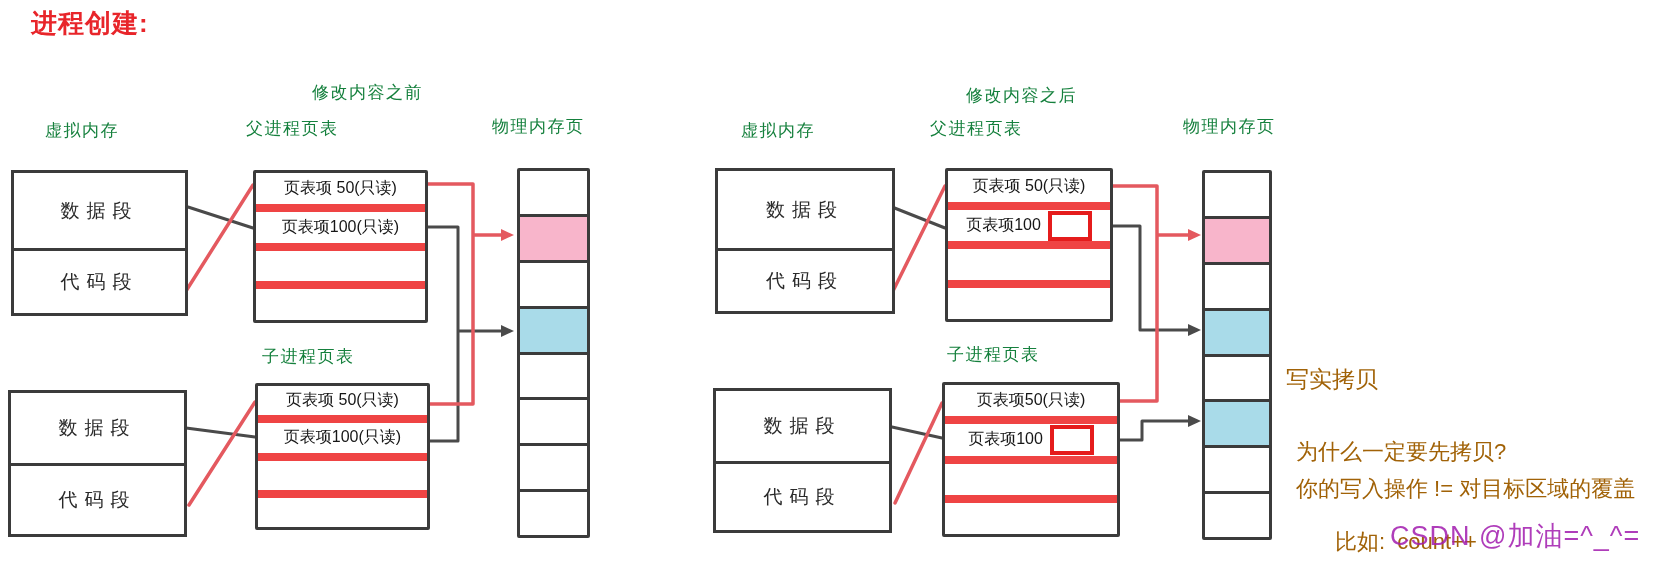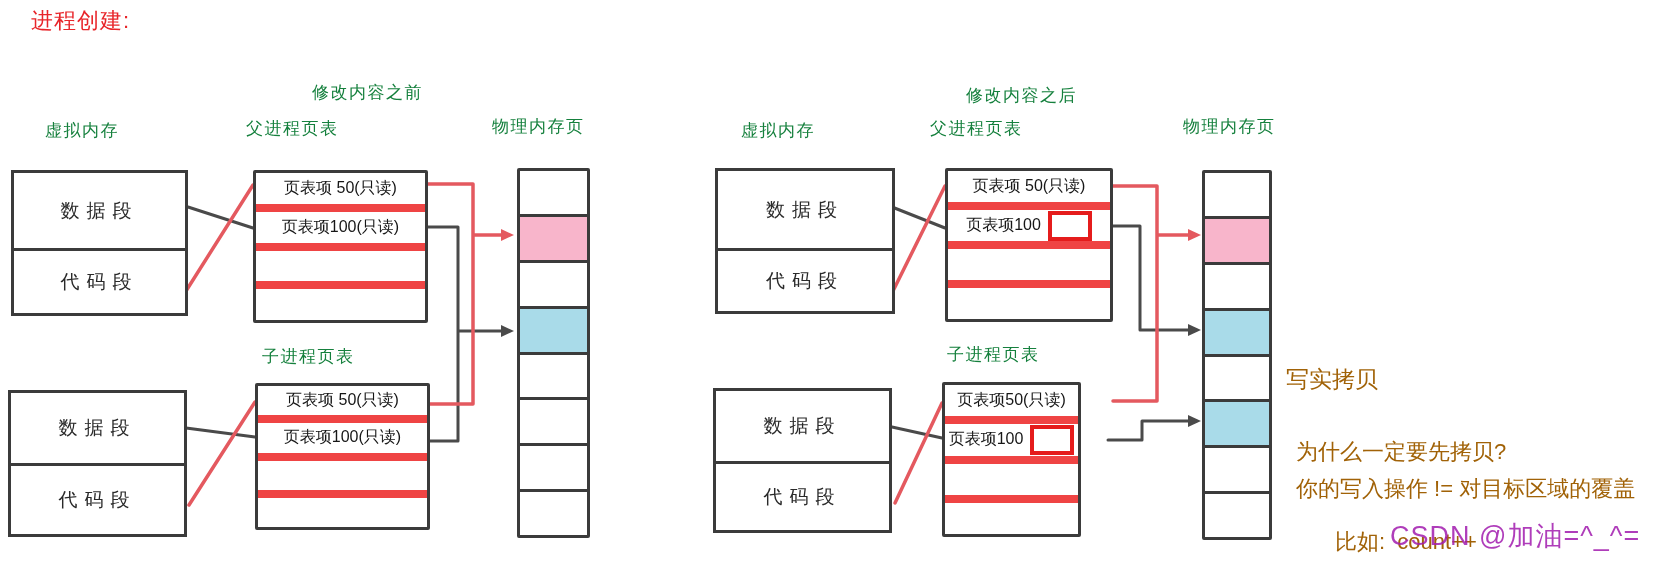--- a/index.html
+++ b/index.html
@@ -1,21 +1,21 @@
 <!DOCTYPE html>
 <html><head>
 <meta charset="utf-8">
 <style>
   html,body{margin:0;padding:0;background:#ffffff;}
   .canvas{
     position:relative;width:1677px;height:568px;background:#ffffff;
     font-family:"Liberation Sans","DejaVu Sans",sans-serif;overflow:hidden;
   }
   .title{
-    position:absolute;left:31px;top:6px;font-size:22px;font-weight:normal;
+    position:absolute;left:31px;top:6px;font-size:26px;font-weight:bold;
     color:#e8252a;letter-spacing:1px;white-space:nowrap;
   }
   .hdr,.lbl{
     position:absolute;font-size:17px;color:#15803d;letter-spacing:1.5px;white-space:nowrap;text-align:right;
   }
   .vmbox{
     position:absolute;border:3px solid #3b3b3b;border-radius:0;background:#fff;
     display:flex;flex-direction:column;box-sizing:border-box;
   }
   .vmseg{
@@ -177,21 +177,21 @@
     <div class="ptrow lastrow">
       <span></span>
     </div>
   </div>
 
   <div class="vmbox" style="left:713px;top:388px;width:179px;height:145px">
     <div class="vmseg" style="height:73px">数据段</div>
     <div class="vmseg last">代码段</div>
   </div>
 
-  <div class="ptbox" style="left:942px;top:382px;width:139px;height:155px">
+  <div class="ptbox" style="left:942px;top:382px;width:178px;height:155px">
     <div class="ptrow">
       <span>页表项50(只读)</span>
     </div>
     <div class="ptrow">
       <span>页表项100</span>
       <span class="flagbox"></span>
     </div>
     <div class="ptrow">
       <span></span>
     </div>

